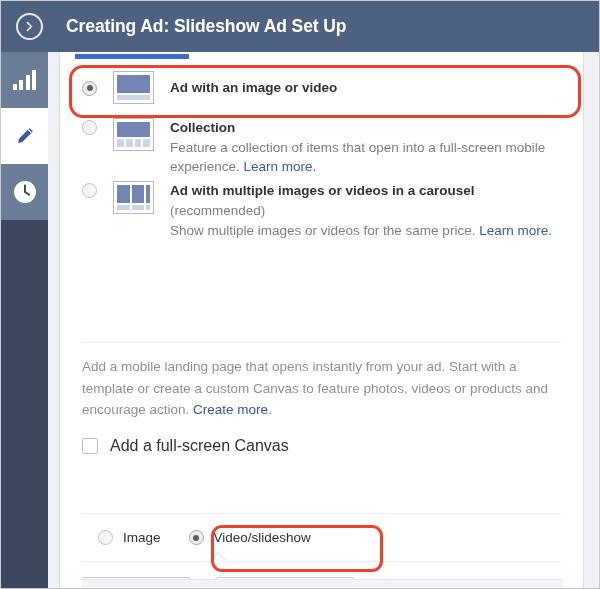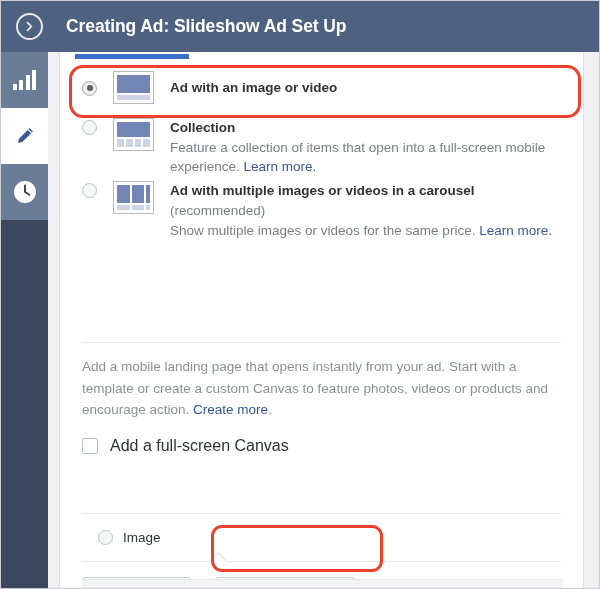--- a/index.html
+++ b/index.html
@@ -462,20 +462,24 @@
       </div>
 
       <div class="divider" style="position:absolute; left:0; right:0; top:461px; margin:0 22px;"></div>
 
       <div style="position:absolute; left:0; right:0; top:461px;">
         <div class="media-row">
           <span class="media-opt">
             <span class="radio"></span>
             <span class="media-label">Image</span>
           </span>
+          <span class="media-opt">
+            <span class="radio checked"></span>
+            <span class="media-label">Video/slideshow</span>
+          </span>
         </div>
 
         <div class="divider-caret">
           <div class="divider" style="margin:0 22px;"></div>
           <span class="caret"></span>
         </div>
 
         <div class="btn-row">
           <button class="btn" type="button">Select Video</button>
           <button class="btn" type="button">Create Slideshow</button>

